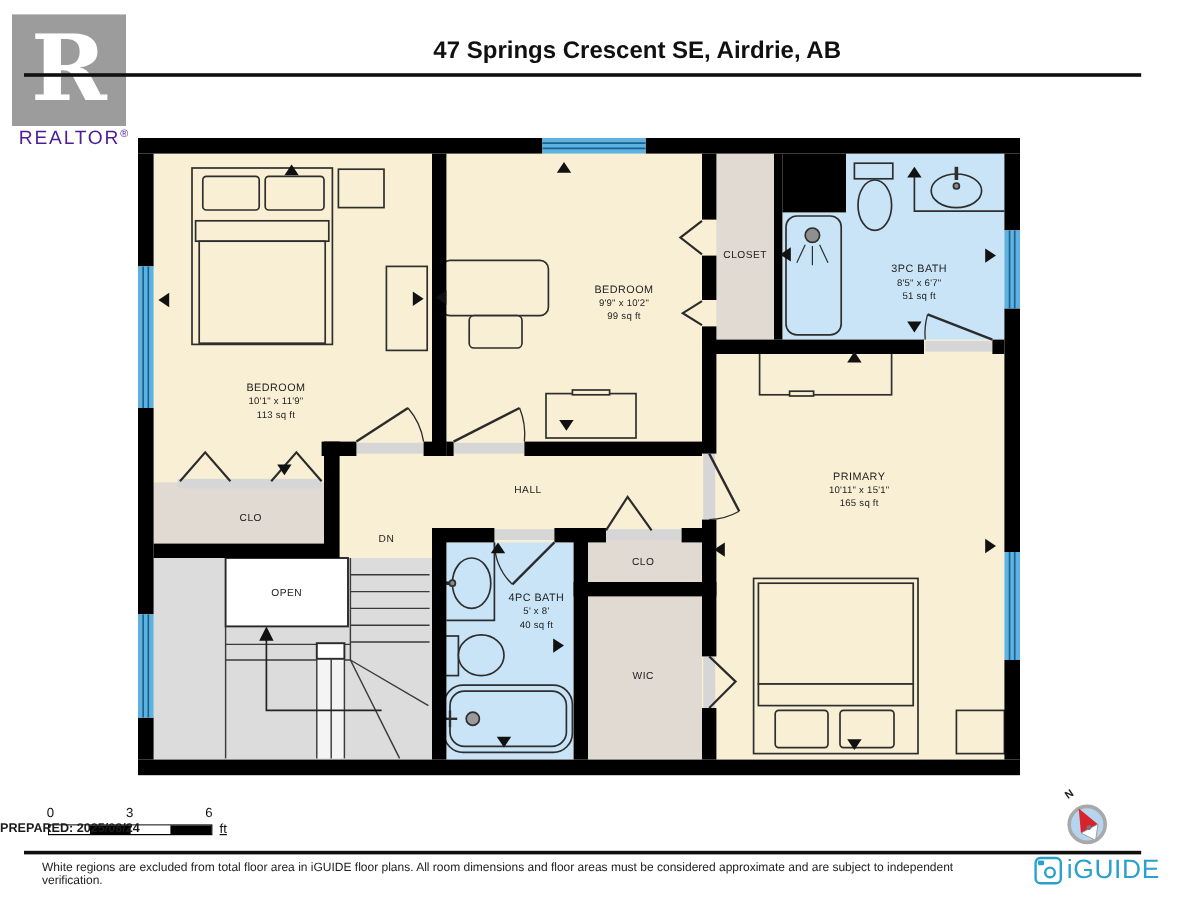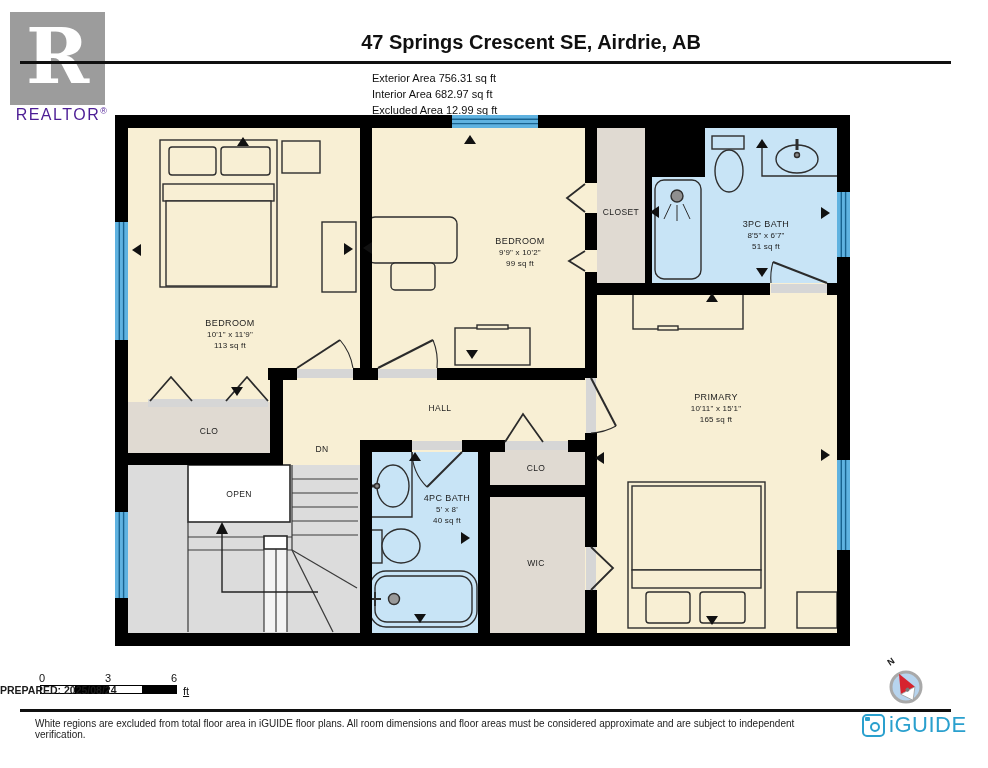--- a/index.html
+++ b/index.html
@@ -25,21 +25,21 @@
   .plan{position:absolute;left:0;top:0;}
   .room-name{font-size:9px;fill:#1d1d1d;letter-spacing:.4px;}
   .room-dims{font-size:8px;fill:#1d1d1d;letter-spacing:.2px;}
   .small-label{font-size:8.5px;fill:#1d1d1d;letter-spacing:.4px;}
   .n-label{font-size:9px;fill:#222;font-weight:700;}
 
   
   .scale{position:absolute;left:40px;top:672px;}
   .scale-labels{position:relative;height:13px;font-size:11px;color:#111;width:140px;}
   .scale-labels span{position:absolute;transform:translateX(-50%);}
-  .scale-row{display:flex;align-items:flex-start;gap:6px;font-size:11px;color:#111;text-decoration:underline;}
+  .scale-row{display:flex;align-items:center;gap:6px;font-size:11px;color:#111;text-decoration:underline;}
   .scale-bar{width:135px;height:7px;border:1px solid #000;display:flex;box-sizing:content-box;}
   .scale-bar div{flex:1;}
   .seg-w{background:#fff;} .seg-b{background:#000;}
   .prepared{position:absolute;left:0;top:684px;width:966px;text-align:left;
     font-size:10.5px;font-weight:700;color:#1b1b1b;}
   .footer-rule{position:absolute;left:20px;top:709px;width:931px;height:2.5px;background:#101010;}
   .disclaimer{position:absolute;left:35px;top:718px;width:800px;font-size:10px;color:#222;}
   .iguide{position:absolute;left:862px;top:712px;display:flex;align-items:center;gap:4px;}
   .ig-icon{width:19px;height:19px;border:2.6px solid #2AA0CE;border-radius:5px;position:relative;}
   .ig-icon:before{content:"";position:absolute;left:6px;top:6px;width:6px;height:6px;
@@ -55,25 +55,20 @@
 
   <div class="realtor-logo">
     <span class="r">R</span>
   </div>
   <div class="realtor-brand"><span>REALTOR</span><sup>®</sup></div>
 
   <div class="page-title">47 Springs Crescent SE, Airdrie, AB</div>
   <div class="title-rule"></div>
 
   <div class="floor-info">
-    <div class="area-lines">
-      <div>Exterior Area 756.31 sq ft</div>
-      <div>Interior Area 682.97 sq ft</div>
-      <div>Excluded Area 12.99 sq ft</div>
-    </div>
   </div>
 
   <svg class="plan" width="988" height="768" viewBox="0 0 988 768">
 
     <g>
       <rect x="128" y="128" width="709" height="505" fill="#F8EFD4"></rect>
 
       <rect x="128" y="402" width="142" height="51" fill="#E0DAD2"></rect>
       <rect x="597" y="128" width="48" height="155" fill="#E0DAD2"></rect>
       <rect x="490" y="448" width="95" height="37" fill="#E0DAD2"></rect>

